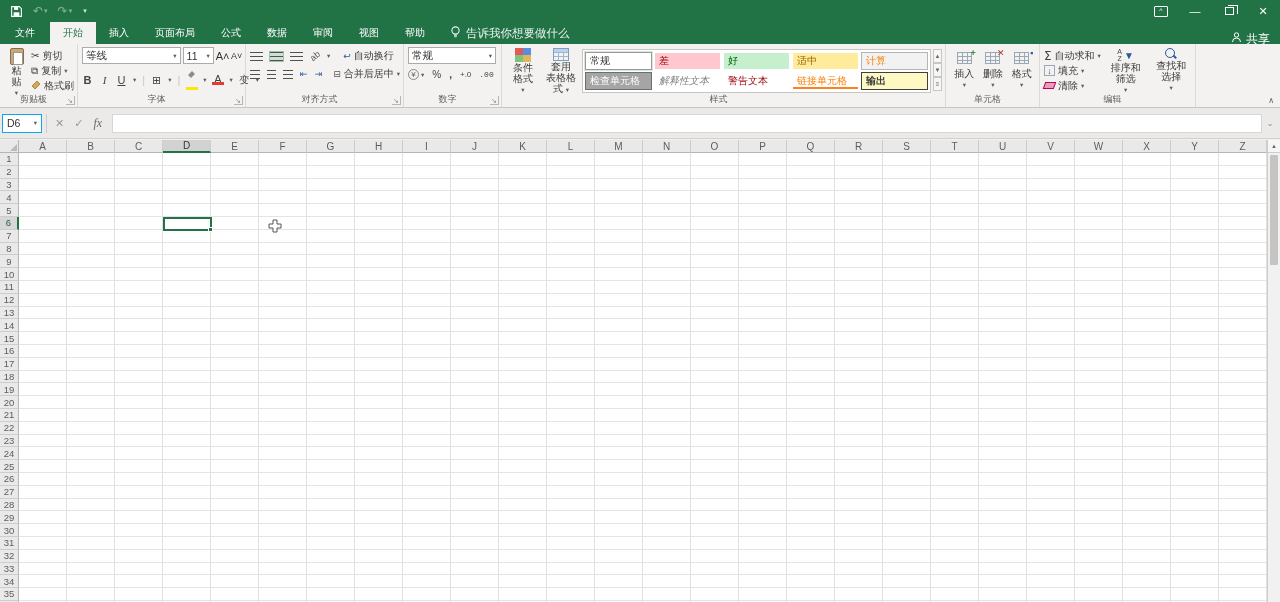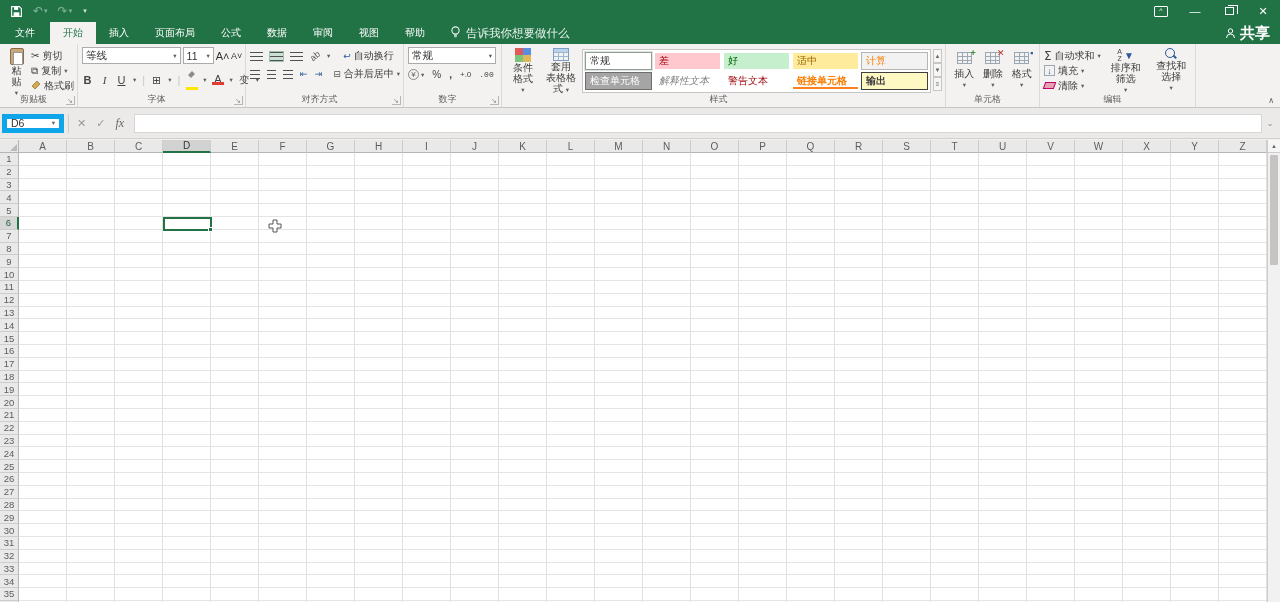--- a/index.html
+++ b/index.html
@@ -18,21 +18,21 @@
   .ribbon-display-icon { width:14px; height:11px; border:1px solid #fff; border-radius:1px; display:flex; align-items:flex-start; justify-content:center; font-size:7px; color:#fff; line-height:8px; }
   .restore-glyph { width:9px; height:8px; border:1px solid #fff; position:relative; }
   .restore-glyph:before { content:""; position:absolute; left:2px; top:-3px; width:9px; height:8px; border:1px solid #fff; border-left:none; border-bottom:none; }
 
   
   .tabrow { position:absolute; left:0; top:22px; width:1280px; height:22px; background:#217346; display:flex; align-items:stretch; color:#fff; }
   .rtab { padding:0 13px; display:flex; align-items:center; font-size:10px; }
   .rtab.file { padding:0 15px; }
   .rtab.active { background:#f3f2f1; color:#217346; }
   .tellme { display:flex; align-items:center; gap:5px; padding:0 12px; font-size:11.5px; color:#eaf3ee; }
-  .share { position:absolute; right:10px; top:0; height:22px; display:flex; align-items:center; gap:4px; color:#fff; font-size:15px;font-weight:bold; }
+  .share { position:absolute; right:10px; top:6px; height:22px; display:flex; align-items:center; gap:4px; color:#fff; font-size:12px; }
 
   
   .ribbon { position:absolute; left:0; top:44px; width:1280px; height:64px; background:#f3f2f1; border-bottom:1px solid #c8c6c4; display:flex; }
   .rgroup { position:relative; height:100%; border-right:1px solid #dcdad8; padding:3px 3px 14px 4px; }
   .glabel { position:absolute; bottom:1px; left:0; right:10px; text-align:center; font-size:9px; color:#605e5c; }
   .launcher { position:absolute; right:2px; bottom:2px; font-size:7px; color:#8a8886; width:9px; height:9px; line-height:9px; text-align:center; border-right:1px solid #b9b7b5; border-bottom:1px solid #b9b7b5; }
   .dda { font-size:6.5px; color:#605e5c; }
   .mini { display:flex; align-items:center; gap:3px; font-size:10px; color:#3b3a39; height:16px; white-space:nowrap; }
   .bigbtn { display:flex; flex-direction:column; align-items:center; justify-content:flex-start; font-size:10px; color:#3b3a39; padding:1px 3px; text-align:center; line-height:11px; }
   .bigbtn .icon-slot { height:20px; display:flex; align-items:center; justify-content:center; }
@@ -76,21 +76,21 @@
   .gallery { display:grid; grid-template-columns:repeat(5,67px); grid-template-rows:18px 18px; gap:2px; background:#fff; border:1px solid #c8c6c4; padding:2px; align-self:flex-start; margin-top:2px; }
   .gcell { font-size:10px; display:flex; align-items:center; padding:0 4px; background:#fff; border:1px solid #fff; overflow:hidden; white-space:nowrap; }
   .st-normal { border:1px solid #9a9a9a; outline:1px solid #d5e8dc; }
   .st-bad { background:#ffc7ce; color:#9c0006; }
   .st-good { background:#c6efce; color:#006100; }
   .st-neutral { background:#ffeb9c; color:#9c6500;font-family:Liberation Mono, monospace; }
   .st-calc { background:#f2f2f2; color:#fa7d00; border:1px solid #b5b5b5; }
   .st-check { background:#a5a5a5; color:#fff; border:1px solid #6e6e6e; }
   .st-explain { color:#7f7f7f; font-style:italic; }
   .st-warn { color:#9c0006; }
-  .st-link { color:#fa7d00; box-shadow:inset 0 -2px 0 #ff8021;font-weight:bold; }
+  .st-link { color:#fa7d00; box-shadow:inset 0 -2px 0 #ff8021; }
   .st-output { background:#fef9c3; color:#3f3f3f; font-weight:bold; border:1px solid #3f3f3f; }
   .gal-scroll { width:13px; display:flex; flex-direction:column; margin-top:2px; }
   .gal-scroll .sbtn { height:14px; border:1px solid #c8c6c4; background:#f6f6f6; font-size:6px; color:#666; display:flex; align-items:center; justify-content:center; }
 
   
   .g-cells { width:94px; display:flex; justify-content:space-around; }
   .cellgrid { width:15px; height:12px; background:repeating-linear-gradient(to right,transparent 0 4px,#9aa7b5 4px 5px),repeating-linear-gradient(to bottom,transparent 0 3px,#9aa7b5 3px 4px); border:1px solid #9aa7b5; position:relative; }
   .cellgrid .accent { position:absolute; font-size:9px; font-weight:bold; top:-5px; right:-5px; }
 
   
@@ -101,21 +101,21 @@
   .eraser { width:11px; height:7px; background:#e8a0b4; border:1px solid #b06; transform:skewX(-20deg); }
   .az-icon { display:flex; flex-direction:column; font-size:7px; line-height:7px; color:#444; margin-right:2px; }
   .funnel { color:#2b579a; font-size:10px; }
   .magnifier { width:12px; height:12px; position:relative; }
   .magnifier:before { content:""; position:absolute; left:0; top:0; width:8px; height:8px; border:1.5px solid #2b579a; border-radius:50%; }
   .magnifier:after { content:""; position:absolute; left:8px; top:8px; width:4px; height:1.5px; background:#2b579a; transform:rotate(45deg); }
   .collapse-chev { position:absolute; right:6px; bottom:2px; font-size:8px; color:#605e5c; }
 
   
   .fbar { position:absolute; left:0; top:108px; width:1280px; height:31px; background:#eceae8; border-bottom:1px solid #d2d0ce; display:flex; align-items:center; padding:0 2px; }
-  .namebox { width:62px; height:19px; background:#fff; border:5px solid #0ea5e9; display:flex; align-items:center; justify-content:space-between; padding:0 4px; font-size:10.5px; }
+  .namebox { width:40px; height:19px; background:#fff; border:1px solid #0ea5e9; display:flex; align-items:center; justify-content:space-between; padding:0 4px; font-size:10.5px; }
   .fdiv { width:1px; height:19px; background:#cecccc; margin:0 4px; }
   .fbtns { display:flex; align-items:center; gap:10px; color:#9a9896; font-size:11px; padding:0 4px; }
   .fx { font-style:italic; font-family:"Liberation Serif",serif; color:#6a6866; font-size:12px; }
   .finput { flex:1; height:19px; background:#fff; border:1px solid #d8d6d4; margin-left:6px; }
   .fchev { width:16px; text-align:center; color:#8a8886; font-size:8px; }
 
   
   .sheet { position:absolute; left:0; top:140px; width:1280px; height:462px; background:#fff; }
   .corner { position:absolute; left:0; top:0; width:19px; height:13px; background:#e9e9e9; border-right:1px solid #b7b5b3; border-bottom:1px solid #b7b5b3; }
   .corner:after { content:""; position:absolute; right:1px; bottom:1px; border-left:7px solid transparent; border-bottom:7px solid #bdbbb9; }

